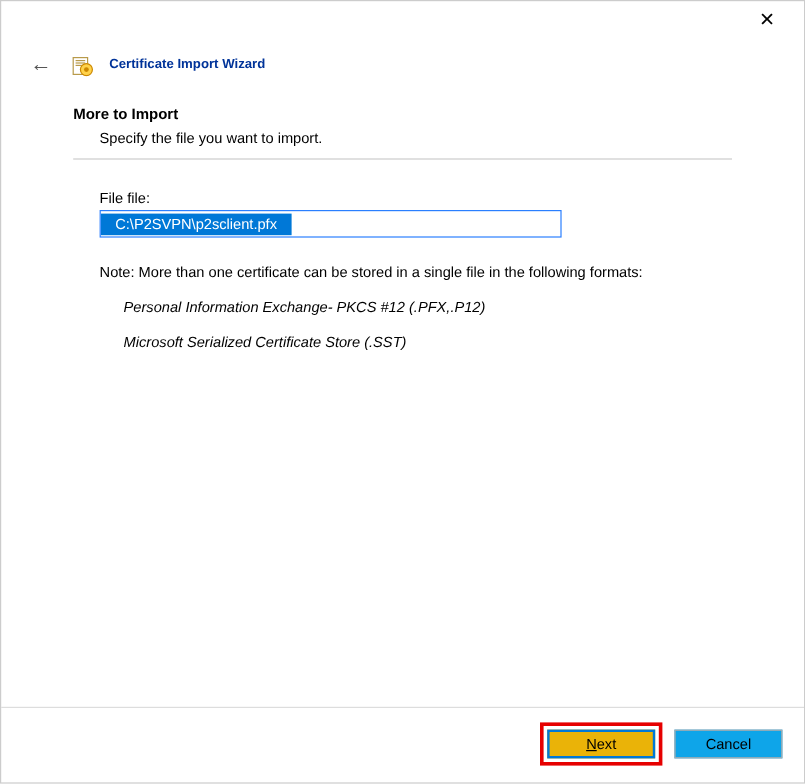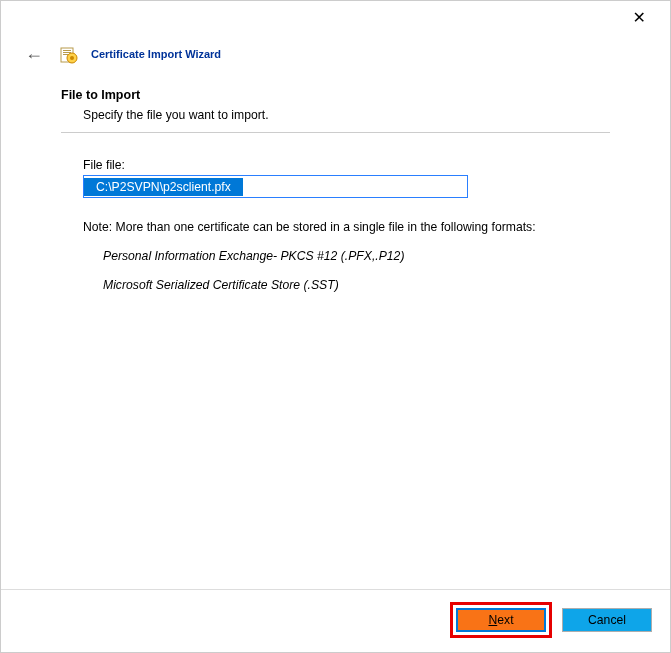--- a/index.html
+++ b/index.html
@@ -137,21 +137,21 @@
       font-family: inherit;
       cursor: default;
     }
     .next-highlight {
       border: 3px solid #e60000;
       padding: 3px;
       display: inline-flex;
     }
     .btn-next {
       border: 2px solid #0078d7;
-      background: #f97316;
+      background: #eab308;
     }
     .u { text-decoration: underline; }
   </style>
 </head>
 <body>
 
 <div class="window">
 
   <div class="titlebar">
     <span class="close-x">✕</span>
@@ -166,21 +166,21 @@
         <rect x="4" y="8" width="8" height="1" fill="#b89a4a"></rect>
         <rect x="4" y="10" width="8" height="1" fill="#b89a4a"></rect>
         <circle cx="13" cy="14" r="5" fill="#ffd24a" stroke="#cc8800" stroke-width="1"></circle>
         <circle cx="13" cy="14" r="2" fill="#cc8800"></circle>
       </svg>
     </span>
     <span class="wizard-title">Certificate Import Wizard</span>
   </div>
 
   <div class="content">
-    <div class="section-title">File to Import</div>
+    <div class="section-title">More to Import</div>
     <div class="section-desc">Specify the file you want to import.</div>
     <hr class="hr">
 
     <div class="field-row">
       <div class="field-label">File file:</div>
       <div class="file-row">
         <div class="file-input-wrap">
           <span class="file-input-text">C:\P2SVPN\p2sclient.pfx</span>
         </div>
       </div>

